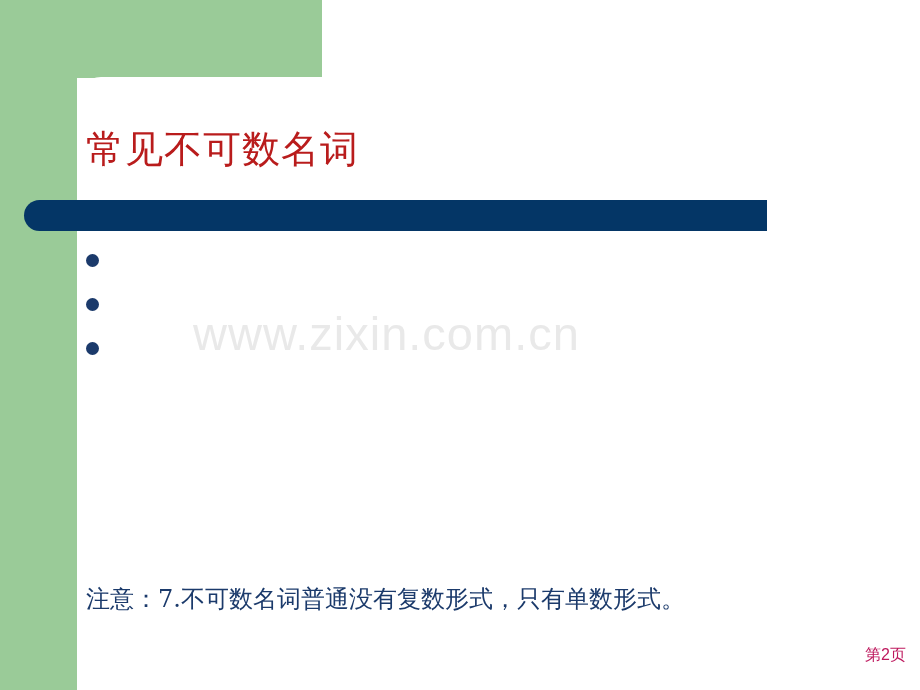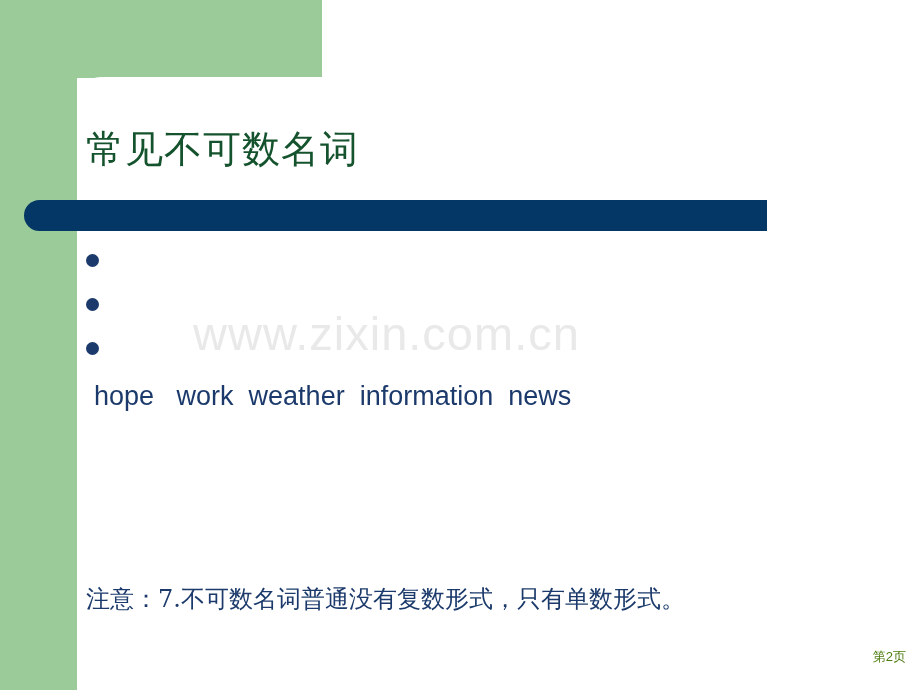--- a/index.html
+++ b/index.html
@@ -75,21 +75,21 @@
   }
 
   
   .slide-title {
     position: absolute;
     left: 86px;
     top: 128px;
     font-family: Liberation Serif, serif;
     font-size: 38px;
     line-height: 1.15;
-    color: #14532d;
+    color: #b91c1c;
     white-space: nowrap;
     letter-spacing: 1px;
     z-index: 4;
   }
 
   
   .content {
     position: absolute;
     left: 86px;
     top: 242px;
@@ -143,22 +143,22 @@
     color: #1b3a6b;
     white-space: pre;
     z-index: 5;
   }
 
   .page-number {
     position: absolute;
     right: 14px;
     bottom: 24px;
     font-family: "Liberation Sans", sans-serif;
-    font-size: 13px;
-    color: #4d7c0f;
+    font-size: 16px;
+    color: #be185d;
     z-index: 6;
   }
 </style>
 </head>
 <body>
 
 <div id="slide">
 
   <div class="green-strip"></div>
   <div class="green-block"></div>
@@ -176,21 +176,20 @@
     </div>
 
     <div class="bullet-row">
       <span class="bullet-dot"></span>
     </div>
 
     <div class="bullet-row">
       <span class="bullet-dot"></span>
     </div>
 
-    <div class="plain-row indent">hope   work  weather  information  news</div>
 
   </div>
 
   <div class="note">
     <div>注意：7.不可数名词普通没有复数形式，只有单数形式。</div>
     
   </div>
 
   <div class="page-number">第2页</div>
 

